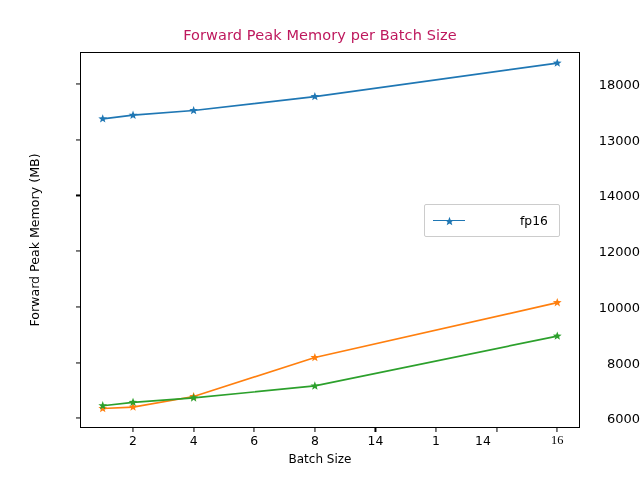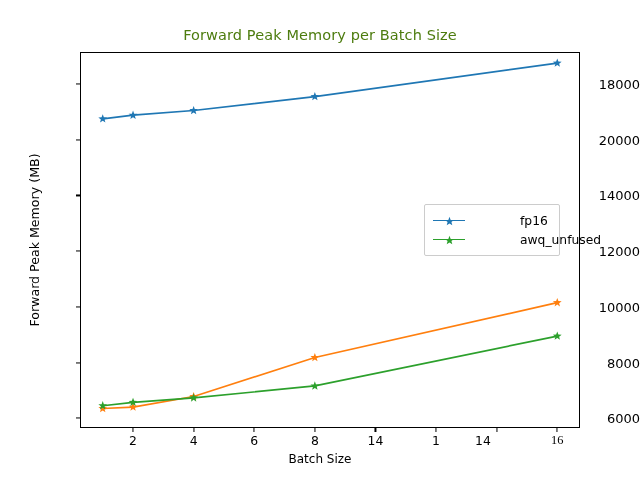--- a/index.html
+++ b/index.html
@@ -20,21 +20,21 @@
     height: 480px;
     background: #ffffff;
   }
   #chart-title {
     position: absolute;
     left: 0;
     top: 27px;
     width: 640px;
     text-align: center;
     font-size: 14.5px;
-    color: #4d7c0f;
+    color: #be185d;
     letter-spacing: 0.1px;
   }
   
   #plot-frame {
     position: absolute;
     left: 80px;
     top: 52px;
     width: 500px;
     height: 376px;
     border: 1.1px solid #000000;
@@ -154,21 +154,21 @@
       <div class="ytick-label" style="top: 418.252px;">6000</div>
       <div class="ytick-mark" style="top: 418.252px;"></div>
       <div class="ytick-label" style="top: 362.548px;">8000</div>
       <div class="ytick-mark" style="top: 362.548px;"></div>
       <div class="ytick-label" style="top: 306.844px;">10000</div>
       <div class="ytick-mark" style="top: 306.844px;"></div>
       <div class="ytick-label" style="top: 251.141px;">12000</div>
       <div class="ytick-mark" style="top: 251.141px;"></div>
       <div class="ytick-label" style="top: 195.437px;">14000</div>
       <div class="ytick-mark" style="top: 195.437px;"></div>
-      <div class="ytick-label" style="top: 139.733px;">20000</div>
+      <div class="ytick-label" style="top: 139.733px;">13000</div>
       <div class="ytick-mark" style="top: 139.733px;"></div>
       <div class="ytick-label" style="top: 84.0296px;">18000</div>
       <div class="ytick-mark" style="top: 84.0296px;"></div>
     </div>
   <div id="xtick-labels">
       <div class="xtick-label" style="left: 133.03px;">2</div>
       <div class="xtick-mark" style="left: 133.03px;"></div>
       <div class="xtick-label" style="left: 193.636px;">4</div>
       <div class="xtick-mark" style="left: 193.636px;"></div>
       <div class="xtick-label" style="left: 254.242px;">6</div>
@@ -220,24 +220,15 @@
   <div id="legend">
       <div class="legend-row">
         <span class="legend-swatch">
           <span class="lline" style="background: rgb(31, 119, 180);"></span>
           <svg class="lstar" viewBox="0 0 12 12">
             <path d="M6.00,0.80L7.28,4.23L10.95,4.39L8.08,6.67L9.06,10.21L6.00,8.18L2.94,10.21L3.92,6.67L1.05,4.39L4.72,4.23Z" fill="#1f77b4"></path>
           </svg>
         </span>
         <span class="legend-label">fp16</span>
       </div>
-      <div class="legend-row">
-        <span class="legend-swatch">
-          <span class="lline" style="background: rgb(44, 160, 44);"></span>
-          <svg class="lstar" viewBox="0 0 12 12">
-            <path d="M6.00,0.80L7.28,4.23L10.95,4.39L8.08,6.67L9.06,10.21L6.00,8.18L2.94,10.21L3.92,6.67L1.05,4.39L4.72,4.23Z" fill="#2ca02c"></path>
-          </svg>
-        </span>
-        <span class="legend-label">awq_unfused</span>
-      </div>
     </div>
 
 </div>
 
 </body></html>

